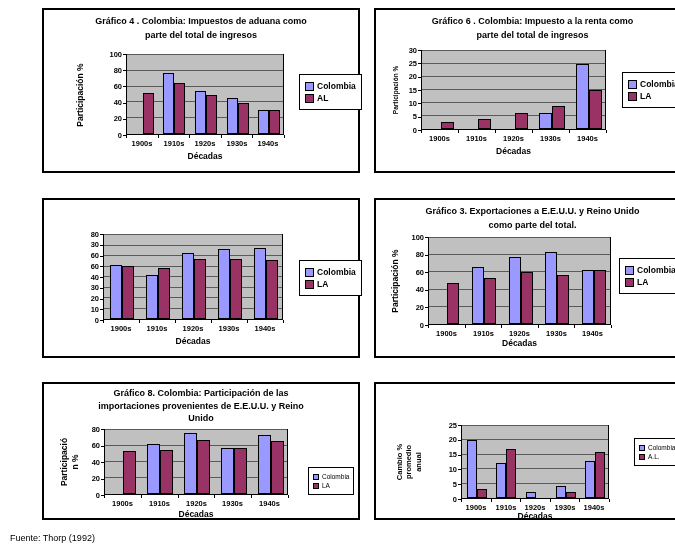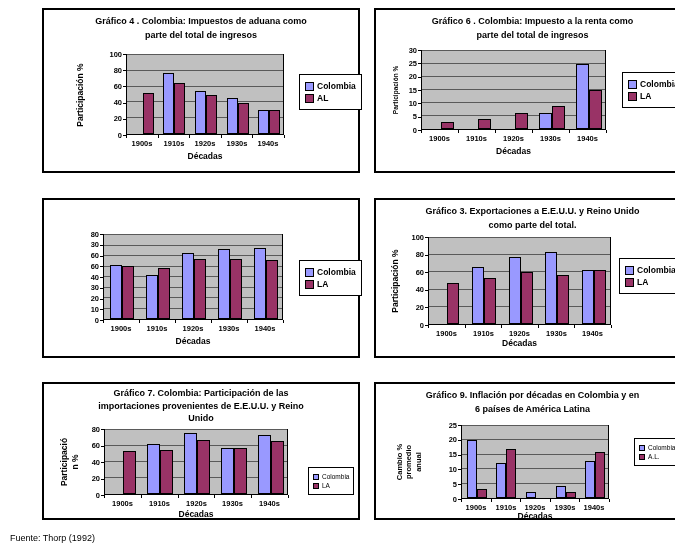--- a/index.html
+++ b/index.html
@@ -268,21 +268,21 @@
           </div>
           <div class="lrow">
             <span class="lsw" style="background: rgb(153, 51, 102);"></span>
             <span>LA</span>
           </div>
         </div>
       </div>
   </section>
 
   <section class="panel" style="left:18px;top:382px;width:318px;height:138px">
-    <h3 class="ctitle" style="margin-top:3px;line-height:1.4">Gráfico 7. Colombia: Participación de las
+    <h3 class="ctitle" style="margin-top:3px;line-height:1.4">Gráfico 8. Colombia: Participación de las
 importaciones provenientes de E.E.U.U. y Reino
 Unido</h3>
     <div class="mount">
         <div class="plot" style="left: 60px; top: 45px; width: 184px; height: 66px; background: rgb(192, 192, 192);">
           <div class="grid" style="bottom: 16px; background: rgb(90, 90, 90);"></div>
           <div class="grid" style="bottom: 32px; background: rgb(90, 90, 90);"></div>
           <div class="grid" style="bottom: 48px; background: rgb(90, 90, 90);"></div>
           <div class="grid" style="bottom: 64px; background: rgb(90, 90, 90);"></div>
           <div class="bar" style="left: 42px; width: 13px; height: 50px; background: rgb(153, 153, 255);"></div>
           <div class="bar" style="left: 79px; width: 13px; height: 61px; background: rgb(153, 153, 255);"></div>
@@ -325,22 +325,20 @@
           </div>
           <div class="lrow">
             <span class="lsw" style="background: rgb(153, 51, 102);"></span>
             <span>LA</span>
           </div>
         </div>
       </div>
   </section>
 
   <section class="panel" style="left:350px;top:382px;width:317px;height:138px">
-    <h3 class="ctitle">Gráfico 9. Inflación por décadas en Colombia y en
-6 países de América Latina</h3>
     <div class="mount">
         <div class="plot" style="left: 85px; top: 41px; width: 148px; height: 74px; background: rgb(192, 192, 192);">
           <div class="grid" style="bottom: 14.4px; background: rgb(90, 90, 90);"></div>
           <div class="grid" style="bottom: 28.8px; background: rgb(90, 90, 90);"></div>
           <div class="grid" style="bottom: 43.2px; background: rgb(90, 90, 90);"></div>
           <div class="grid" style="bottom: 57.6px; background: rgb(90, 90, 90);"></div>
           <div class="grid" style="bottom: 72px; background: rgb(90, 90, 90);"></div>
           <div class="bar" style="left: 5px; width: 10px; height: 58px; background: rgb(153, 153, 255);"></div>
           <div class="bar" style="left: 34px; width: 10px; height: 35px; background: rgb(153, 153, 255);"></div>
           <div class="bar" style="left: 64px; width: 10px; height: 6px; background: rgb(153, 153, 255);"></div>

